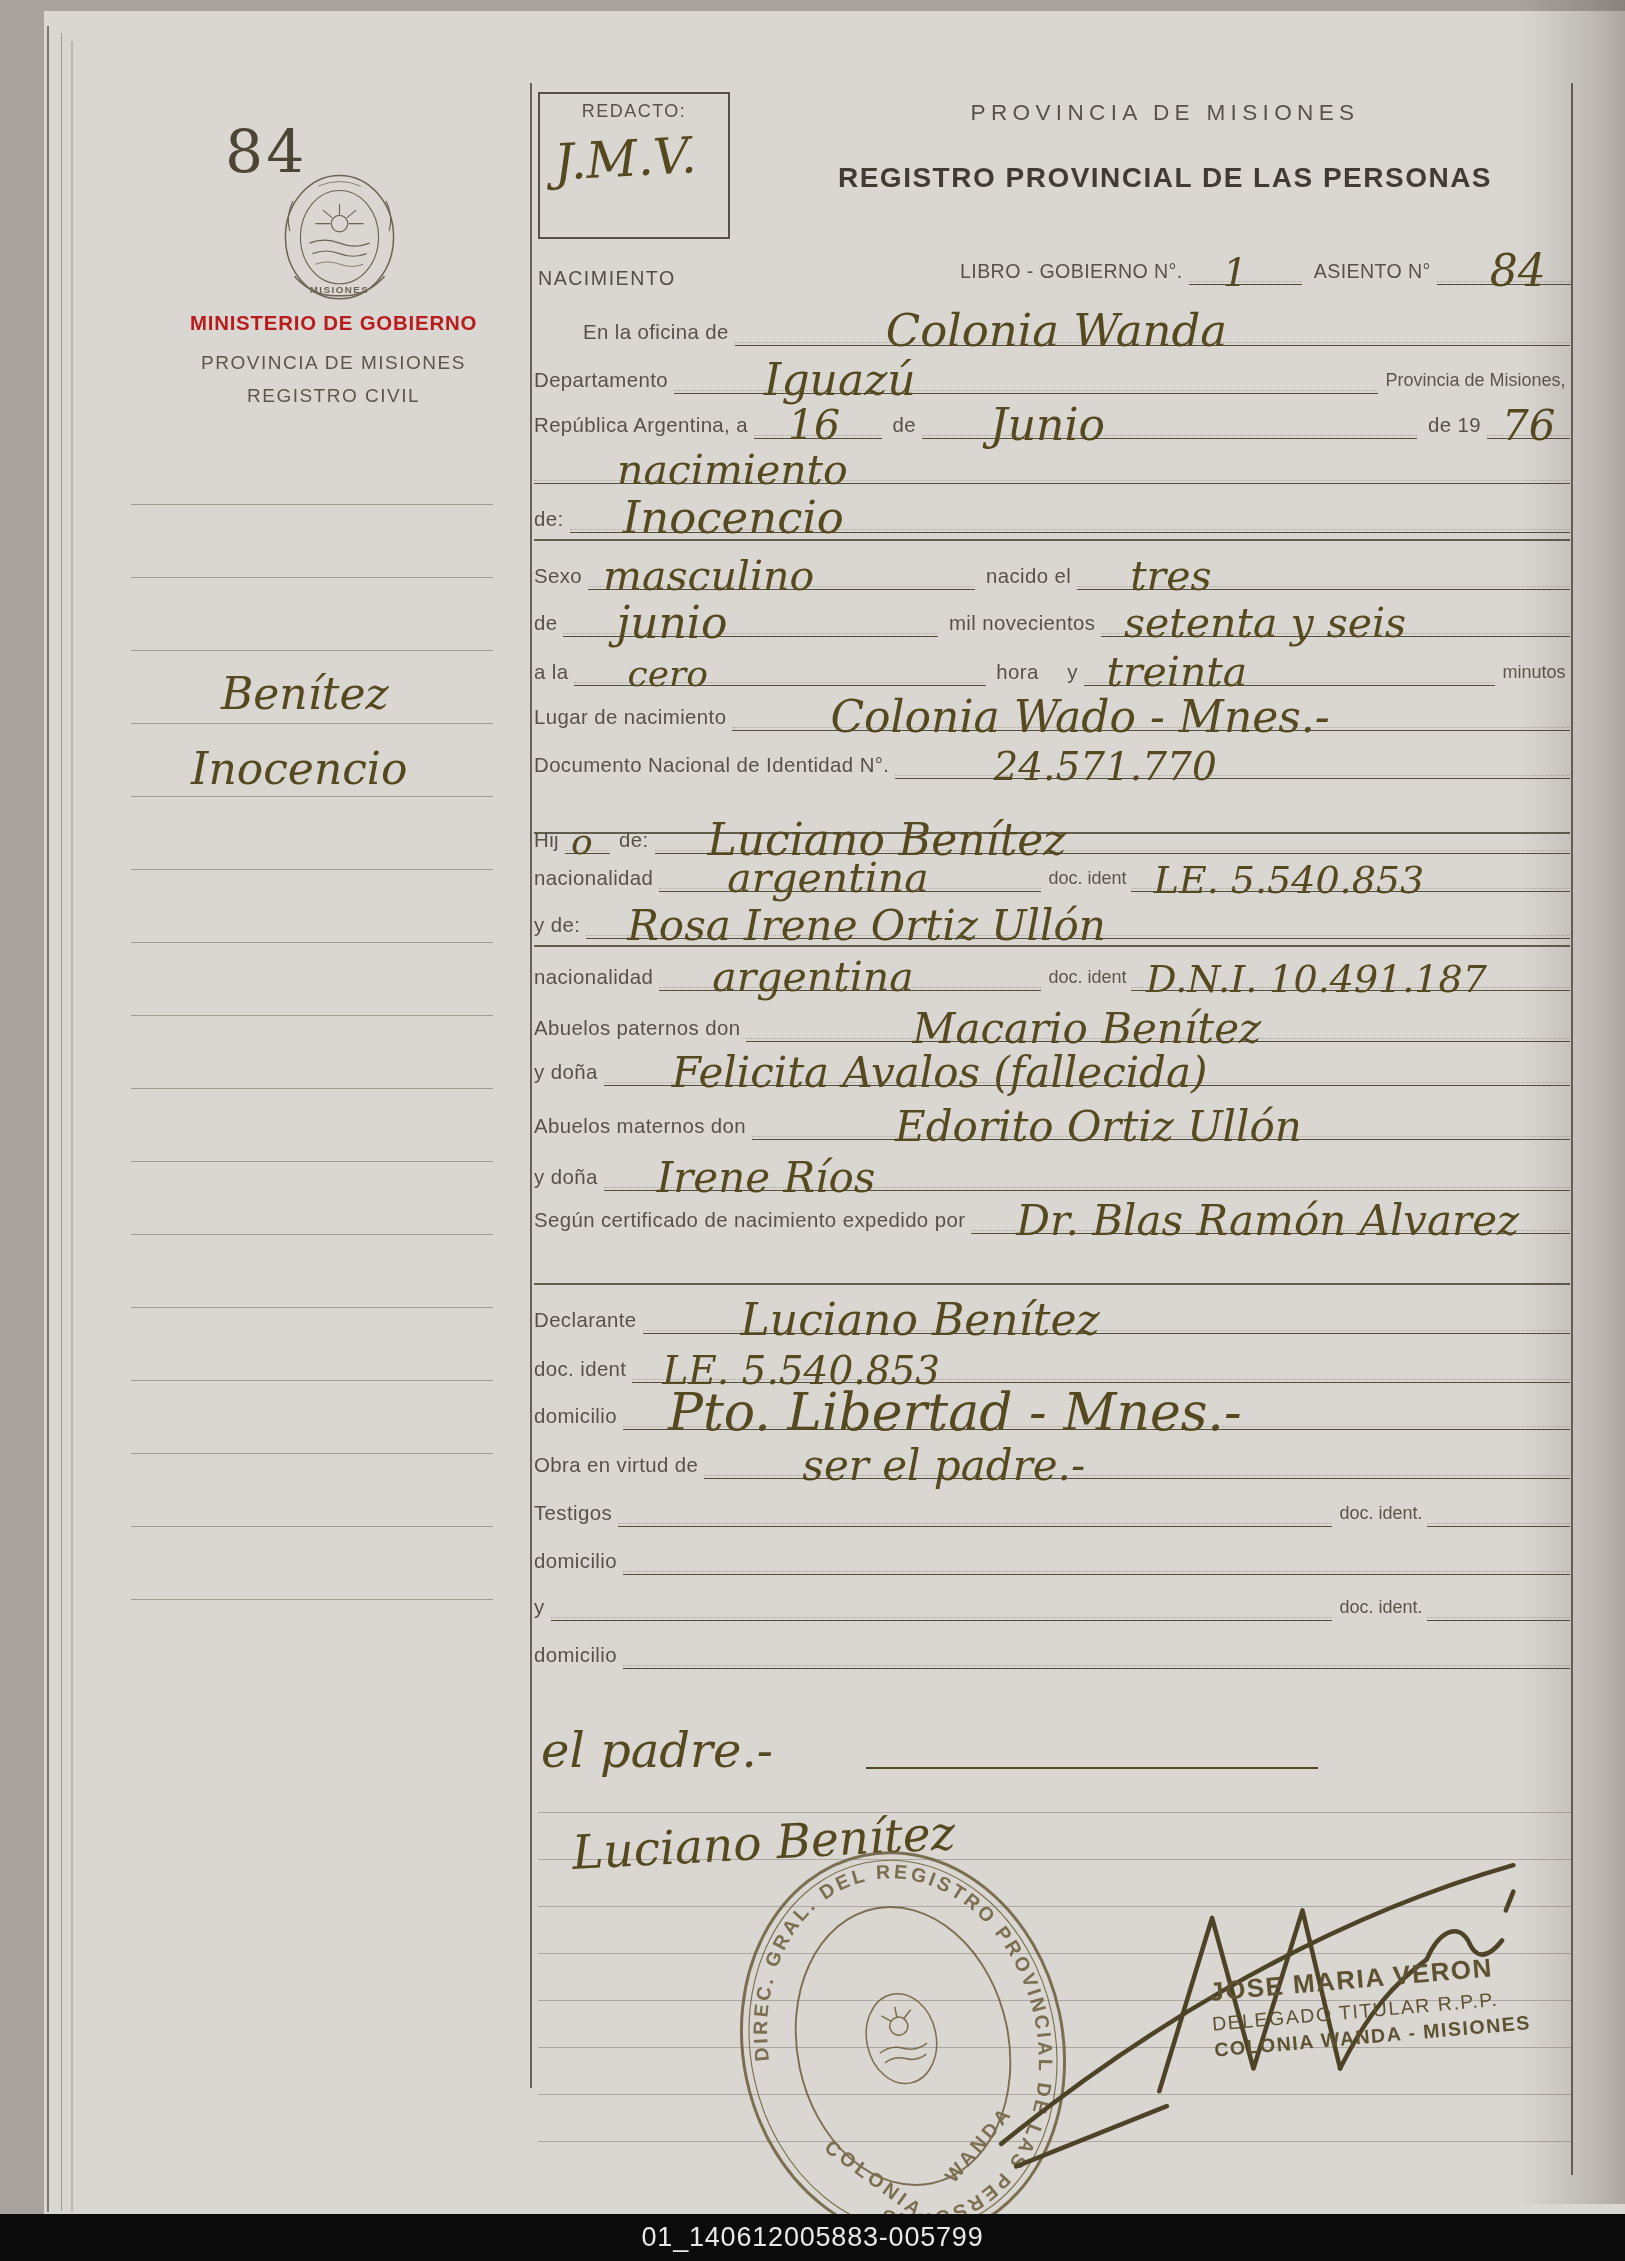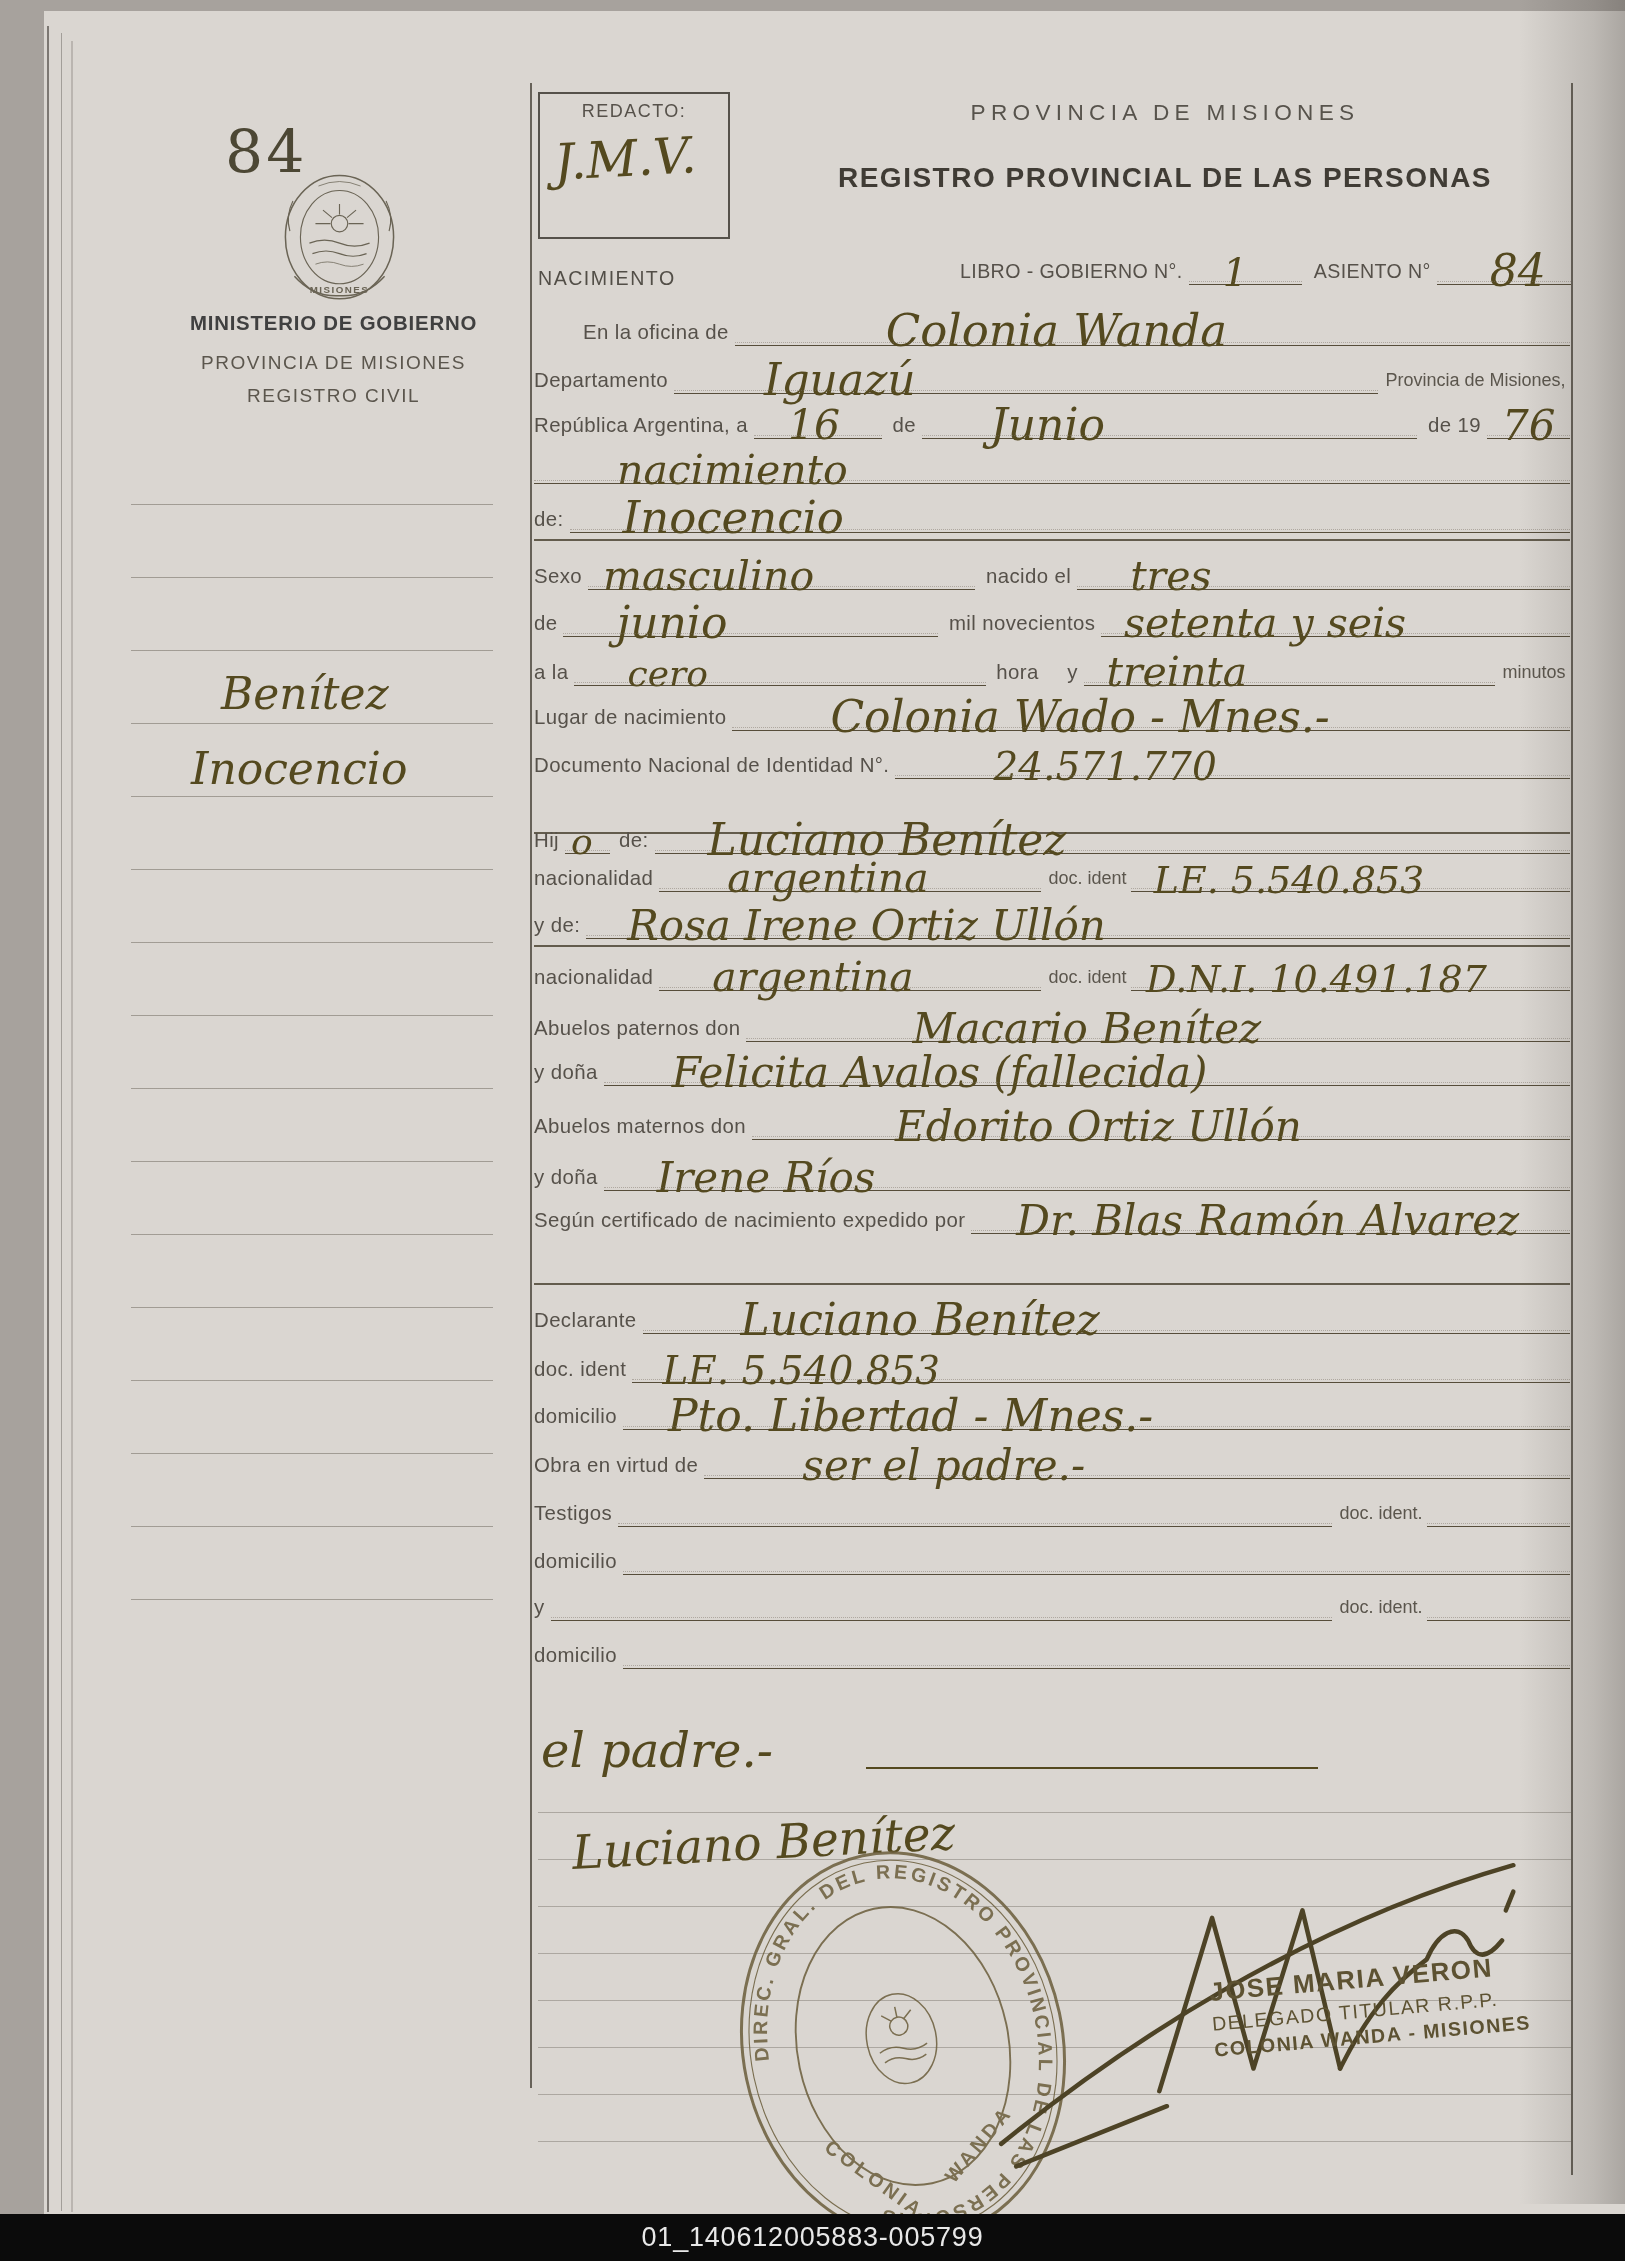--- a/index.html
+++ b/index.html
@@ -13,21 +13,21 @@
   }
   .page-edge{position:absolute;background:#7d7873;}
   .edge-shade{
     position:absolute;top:0;right:0;width:106px;height:2204px;
     background:linear-gradient(to right, rgba(0,0,0,0) 0%, rgba(60,55,50,.18) 70%, rgba(60,55,50,.30) 100%);
     pointer-events:none;z-index:9;
   }
   
   .m-num{position:absolute;left:181px;top:106px;font-family:"DejaVu Serif",serif;
     font-size:60px;color:#4c4734;letter-spacing:3px;}
-  .m-line{position:absolute;left:90px;width:399px;text-align:center;color:#404040;}
+  .m-line{position:absolute;left:90px;width:399px;text-align:center;color:#b91c1c;}
   .m-min1{top:301px;font-weight:bold;font-size:20.4px;letter-spacing:0.8px;}
   .m-min2{top:341px;font-size:19px;letter-spacing:1.5px;color:#5b564d;}
   .m-min3{top:374px;font-size:19px;letter-spacing:1.5px;color:#5b564d;}
   .margin-lines{
     position:absolute;left:87px;top:421px;width:362px;height:1173px;
     background:repeating-linear-gradient(to bottom, transparent 0 72px, rgba(105,99,88,.50) 72px 73px);
   }
   
   .hw,.hw-abs{
     font-family:"DejaVu Serif",serif;font-style:italic;color:#54491f;
@@ -315,21 +315,21 @@
   <div class="frow" style="top:1324px;">
     <span class="lbl">doc. ident</span>
     <span class="seg">
       <span class="hw" style="padding-left:30px;font-size:39px;">LE. 5.540.853</span>
     </span>
   </div>
 
   <div class="frow" style="top:1371px;">
     <span class="lbl">domicilio</span>
     <span class="seg">
-      <span class="hw" style="padding-left:45px;font-size:44px;">Pto. Libertad - Mnes.-</span>
+      <span class="hw" style="padding-left:45px;font-size:52px;">Pto. Libertad - Mnes.-</span>
     </span>
   </div>
 
   <div class="frow" style="top:1420px;">
     <span class="lbl">Obra en virtud de</span>
     <span class="seg">
       <span class="hw" style="padding-left:98px;font-size:42px;">ser el padre.-</span>
     </span>
   </div>
 

